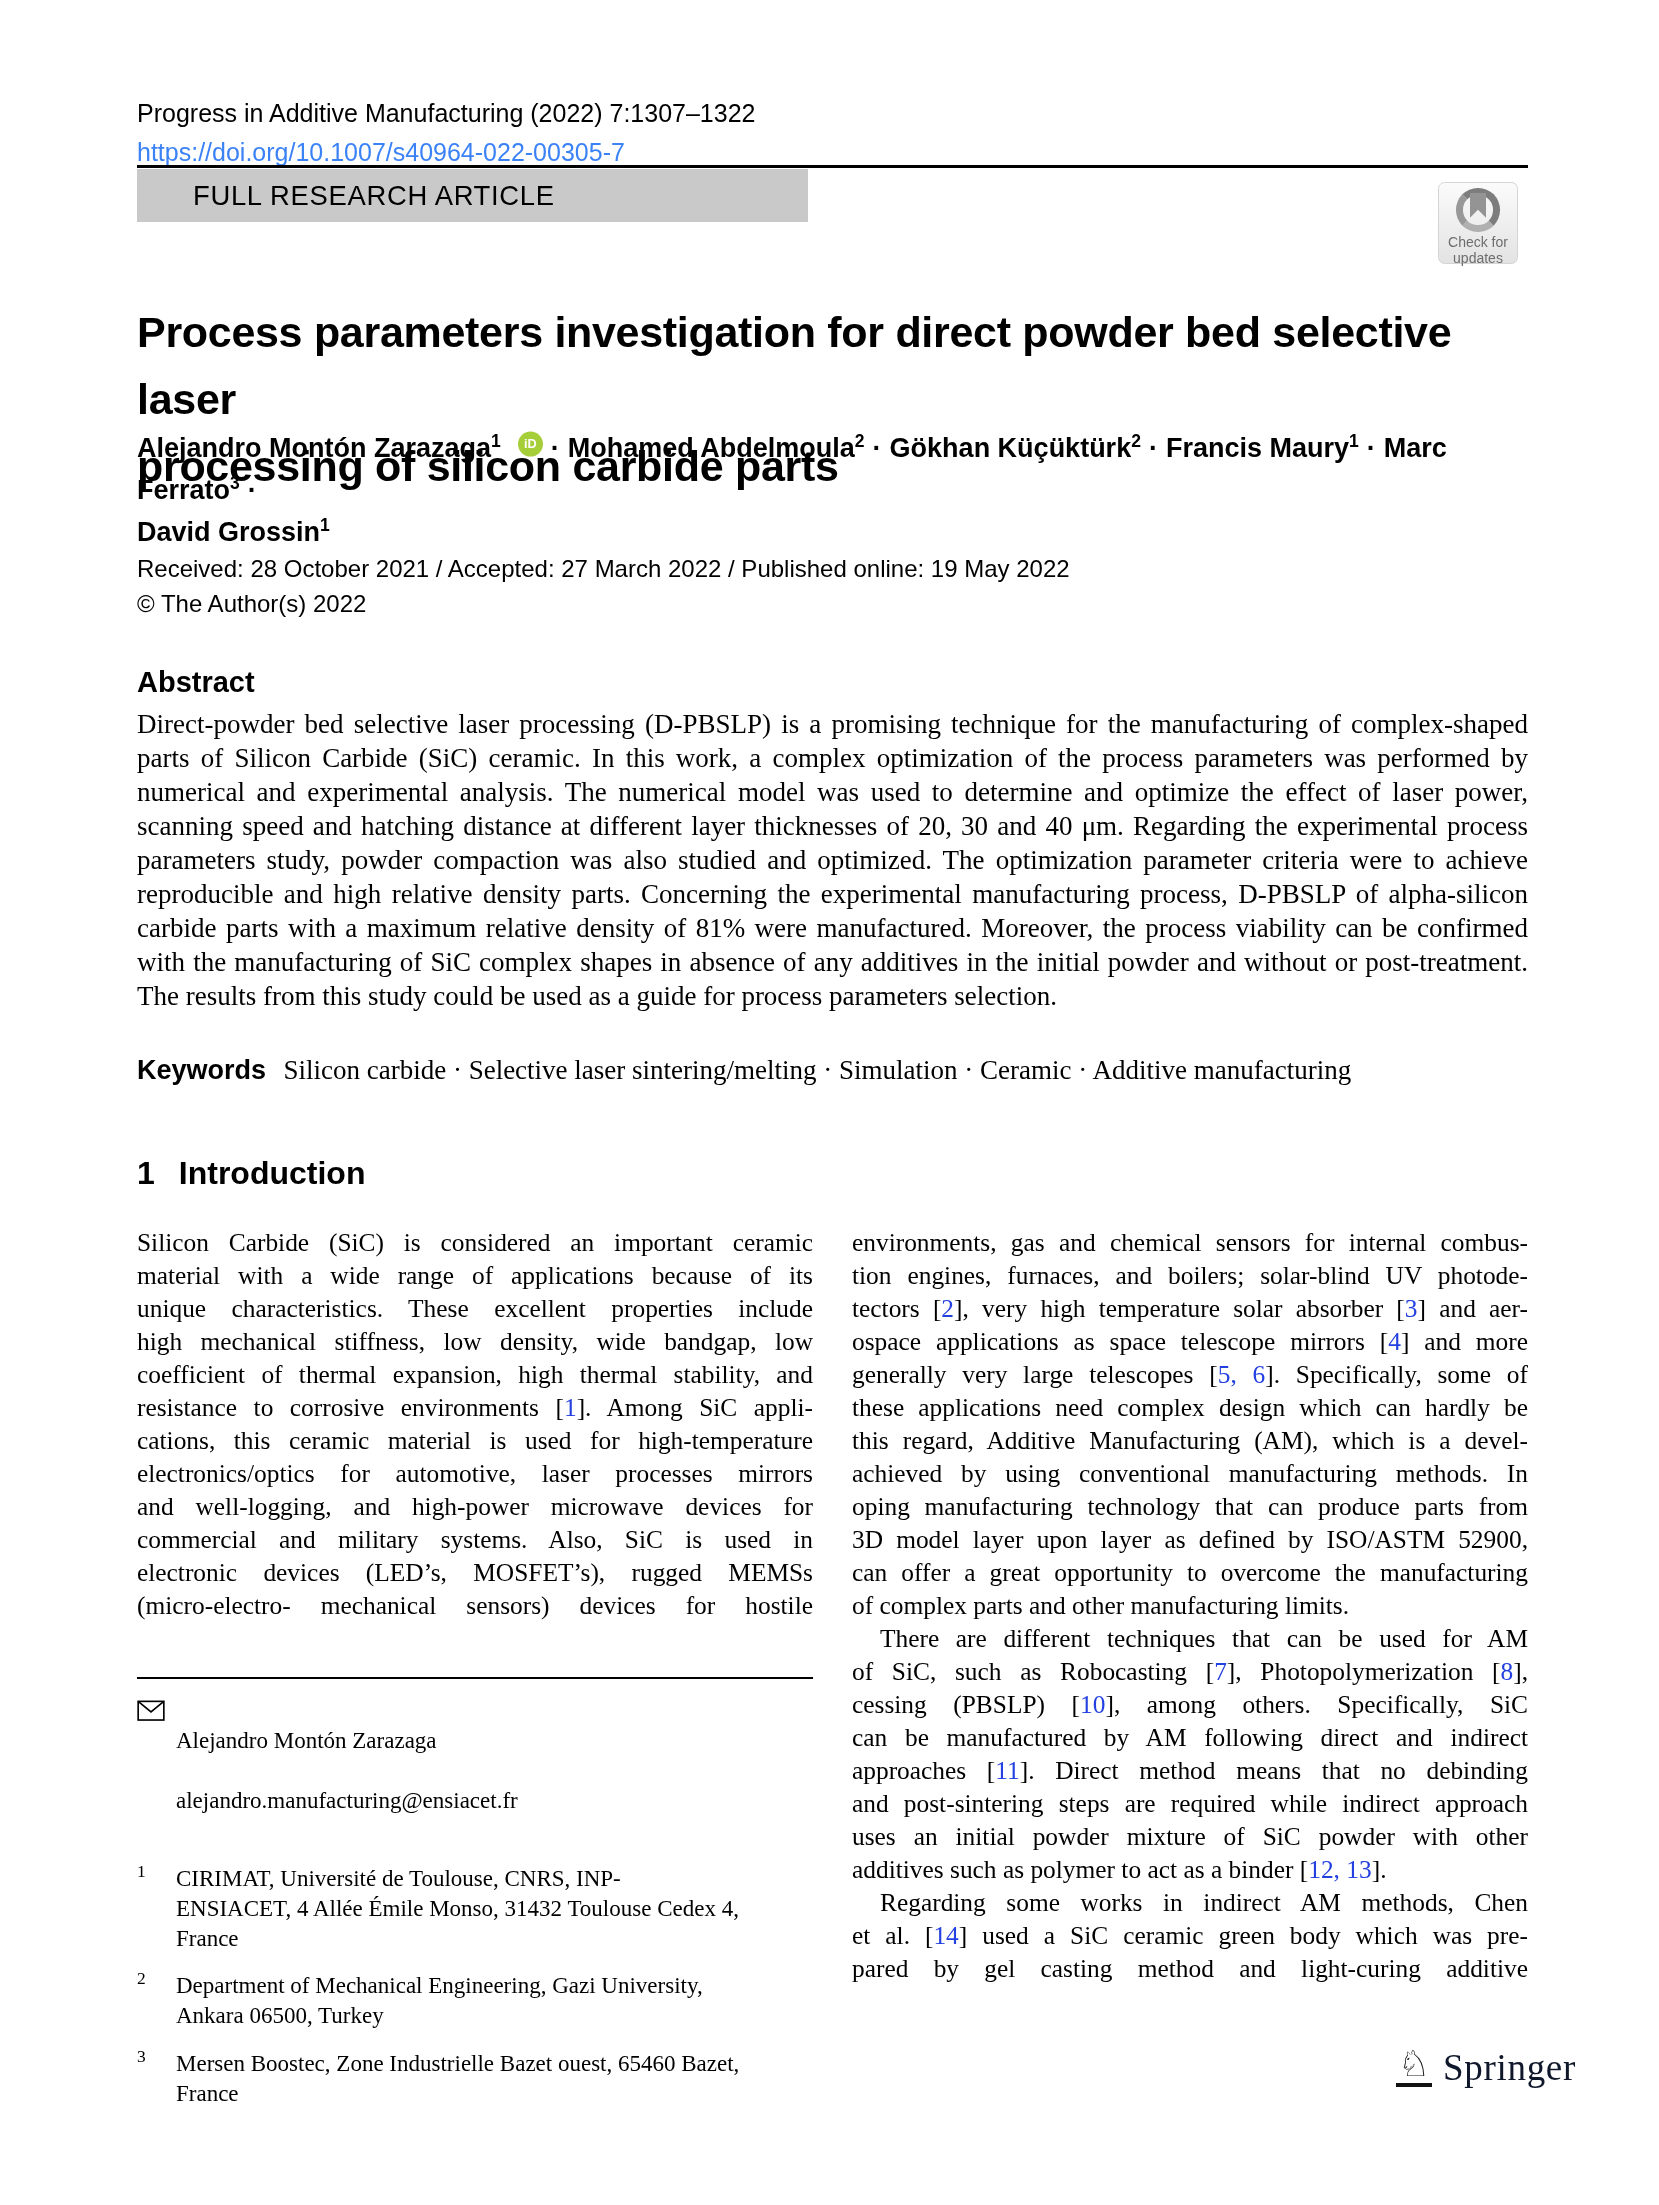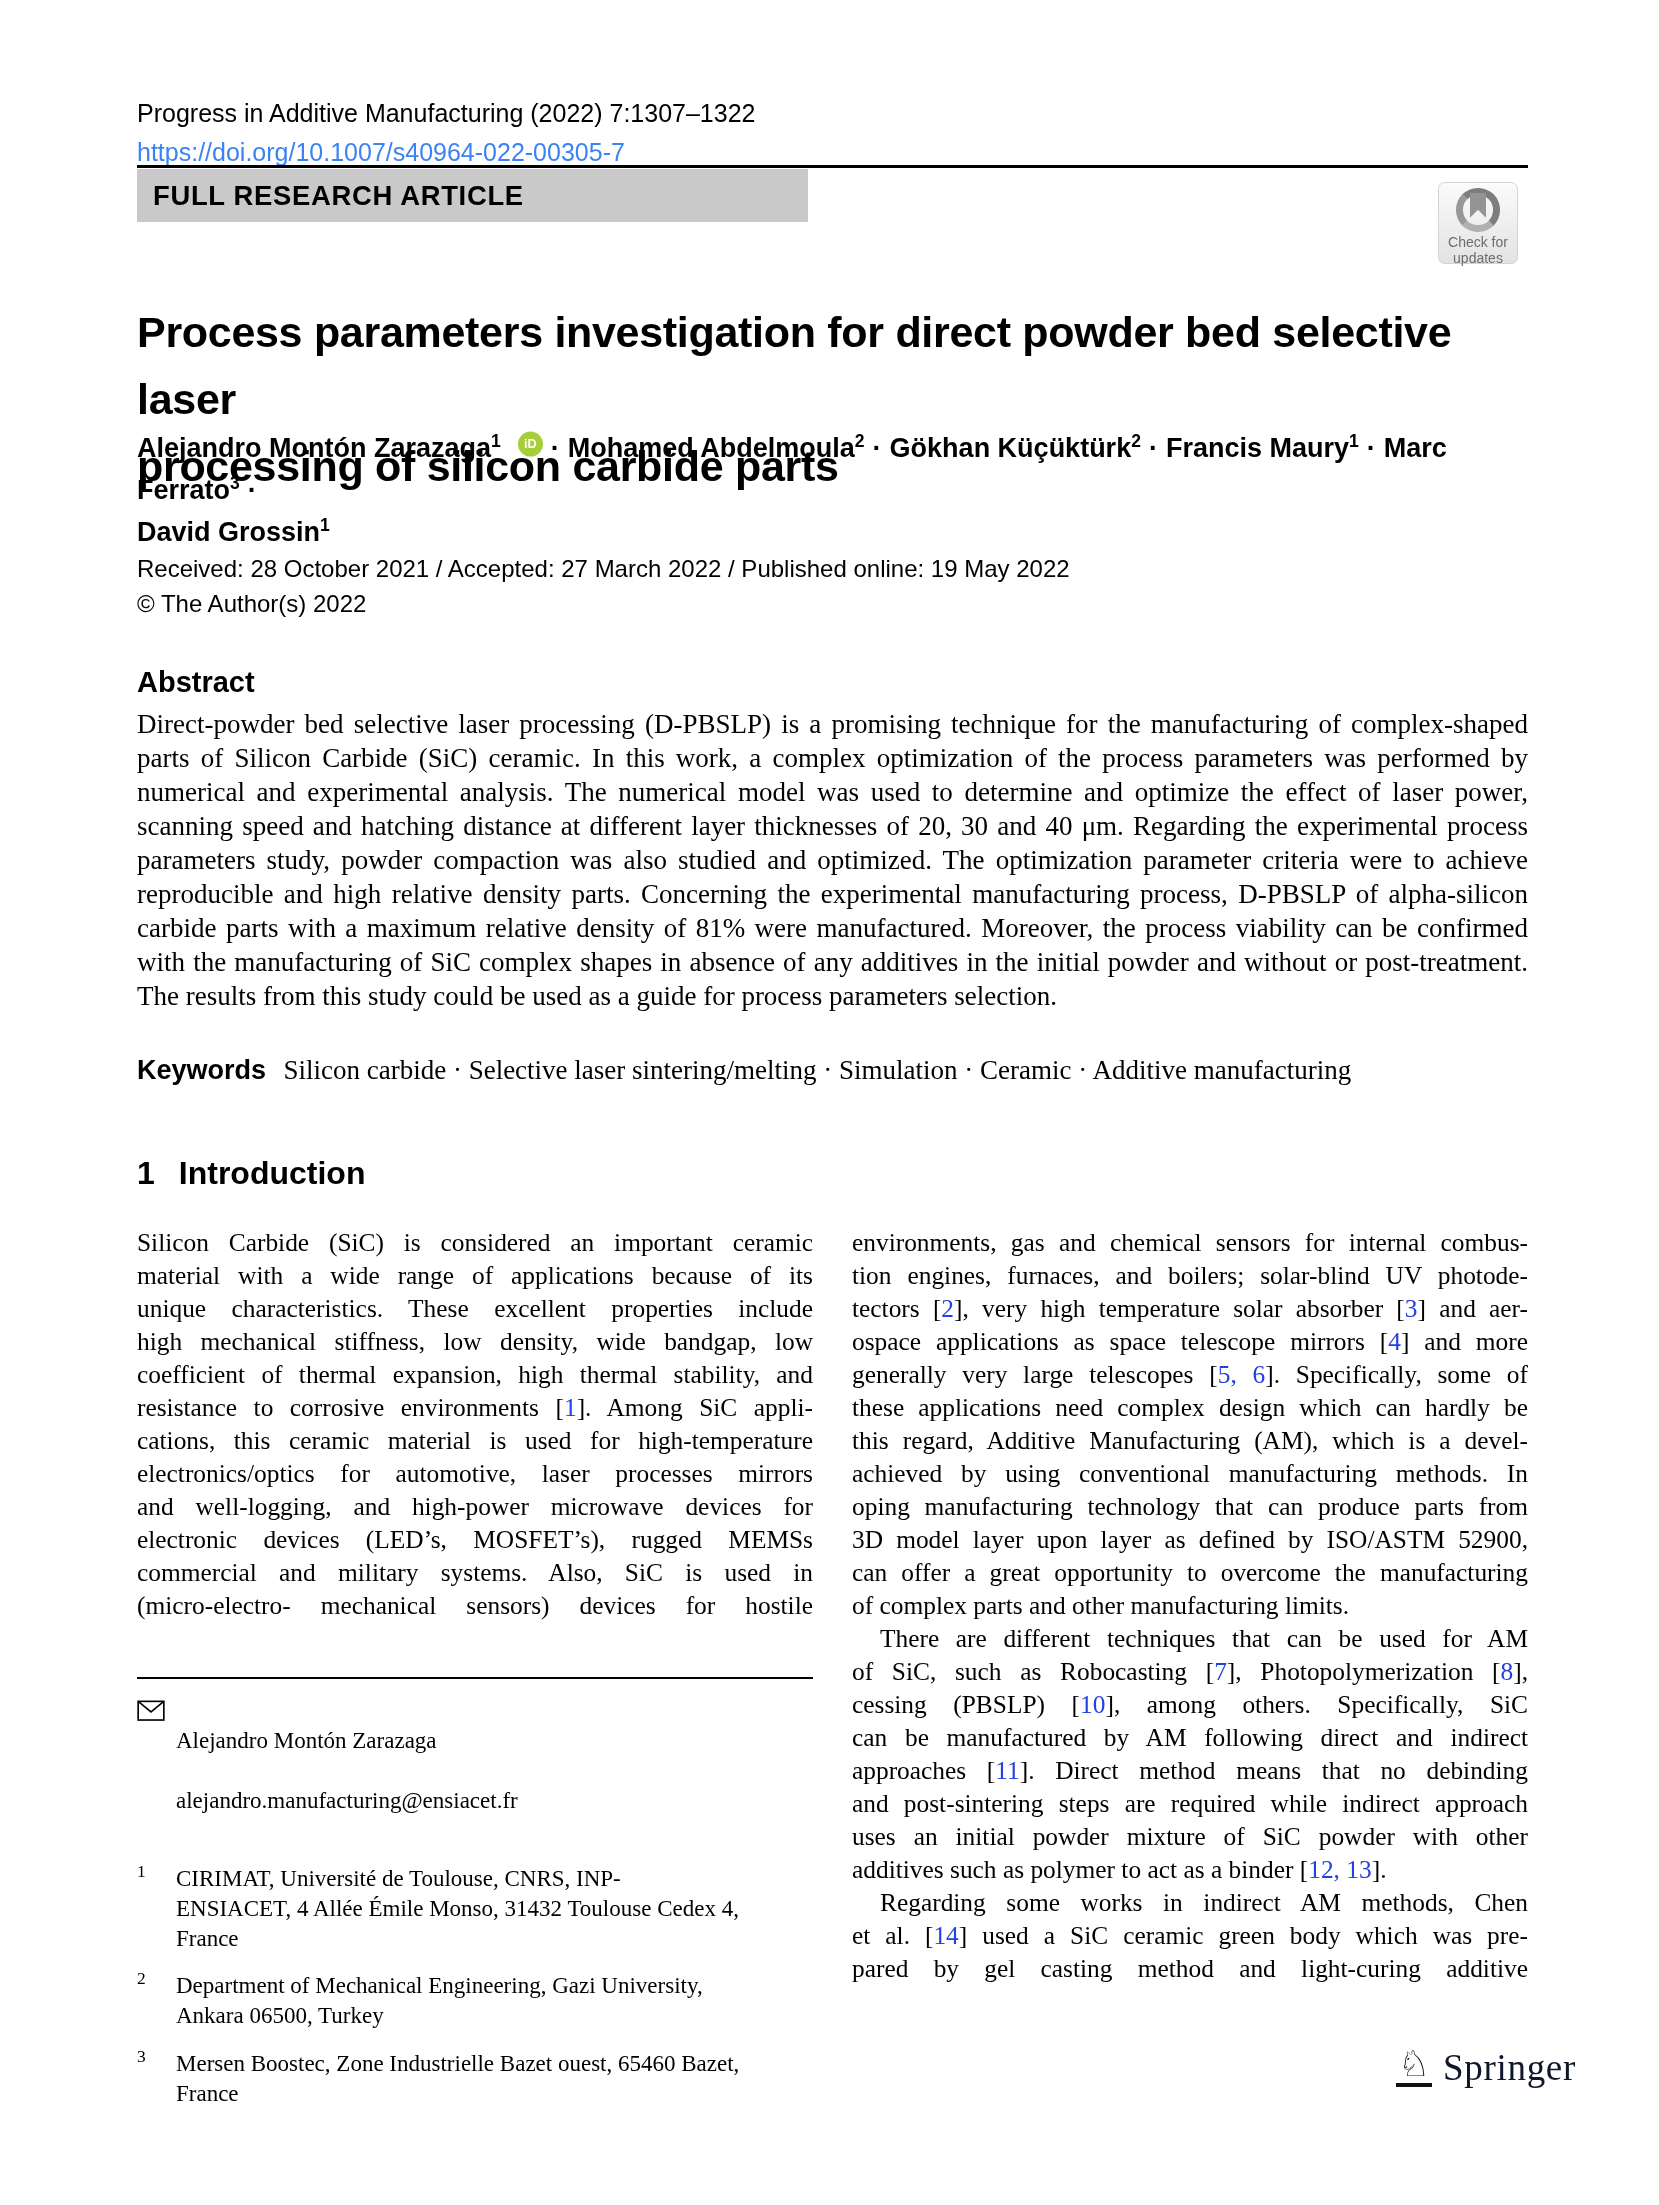--- a/index.html
+++ b/index.html
@@ -7,21 +7,21 @@
     width:1660px; height:2205px; position:relative; background:#ffffff;
     font-family:"Liberation Sans", sans-serif; color:#000; overflow:hidden;
   }
   .abs { position:absolute; }
 
   
   #journal-info { left:137px; top:94px; font-size:25px; line-height:39px; }
   #doi-line { color:#3b82f6; }
   #rule-top { left:137px; top:165px; width:1391px; height:3.3px; background:#000; }
   #banner { left:137px; top:169px; width:671px; height:53px; background:#c9c9c9; }
-  #banner-label { font-size:27.4px; font-weight:700; letter-spacing:0.7px; line-height:53px; padding-left:16px; }
+  #banner-label { font-size:27.4px; font-weight:400; letter-spacing:0.7px; line-height:53px; padding-left:56px; }
 
   
   #update-badge { left:1438px; top:182px; width:80px; height:82px; border-radius:6.7px;
     background:linear-gradient(180deg,#fbfbfb 0%,#e3e3e3 100%); border:1.3px solid #d4d4d4;
     box-sizing:border-box; text-align:center; cursor:pointer; }
   .badge-ring { width:29.4px; height:29.4px; margin:5.4px auto 2px auto; border-radius:50%;
     border:7.4px solid #7d7d7d; border-bottom-color:#b0b0b0; border-left-color:#989898; position:relative; }
   .badge-bm { position:absolute; left:50%; top:-2.7px; transform:translateX(-50%);
     width:16px; height:25px; background:#949494; clip-path:polygon(0 0,100% 0,100% 100%,50% 68%,0 100%); }
   .badge-text { font-size:14px; line-height:16px; color:#6d6d6d; }
@@ -121,22 +121,22 @@
 <div class="abs bodycol" id="col-left">
     <div class="jline">Silicon Carbide (SiC) is considered an important ceramic</div>
     <div class="jline">material with a wide range of applications because of its</div>
     <div class="jline">unique characteristics. These excellent properties include</div>
     <div class="jline">high mechanical stiffness, low density, wide bandgap, low</div>
     <div class="jline">coefficient of thermal expansion, high thermal stability, and</div>
     <div class="jline">resistance to corrosive environments [<span class="cite">1</span>]. Among SiC appli-</div>
     <div class="jline">cations, this ceramic material is used for high-temperature</div>
     <div class="jline">electronics/optics for automotive, laser processes mirrors</div>
     <div class="jline">and well-logging, and high-power microwave devices for</div>
+    <div class="jline">commercial and military systems. Also, SiC is used in</div>
     <div class="jline">electronic devices (LED’s, MOSFET’s), rugged MEMSs</div>
-    <div class="jline">commercial and military systems. Also, SiC is used in</div>
     <div class="jline">(micro-electro- mechanical sensors) devices for hostile</div>
   </div>
 <div class="abs bodycol" id="col-right">
     <div class="jline">environments, gas and chemical sensors for internal combus-</div>
     <div class="jline">tion engines, furnaces, and boilers; solar-blind UV photode-</div>
     <div class="jline">tectors [<span class="cite">2</span>], very high temperature solar absorber [<span class="cite">3</span>] and aer-</div>
     <div class="jline">ospace applications as space telescope mirrors [<span class="cite">4</span>] and more</div>
     <div class="jline">generally very large telescopes [<span class="cite">5, 6</span>]. Specifically, some of</div>
     <div class="jline">these applications need complex design which can hardly be</div>
     <div class="jline">this regard, Additive Manufacturing (AM), which is a devel-</div>

